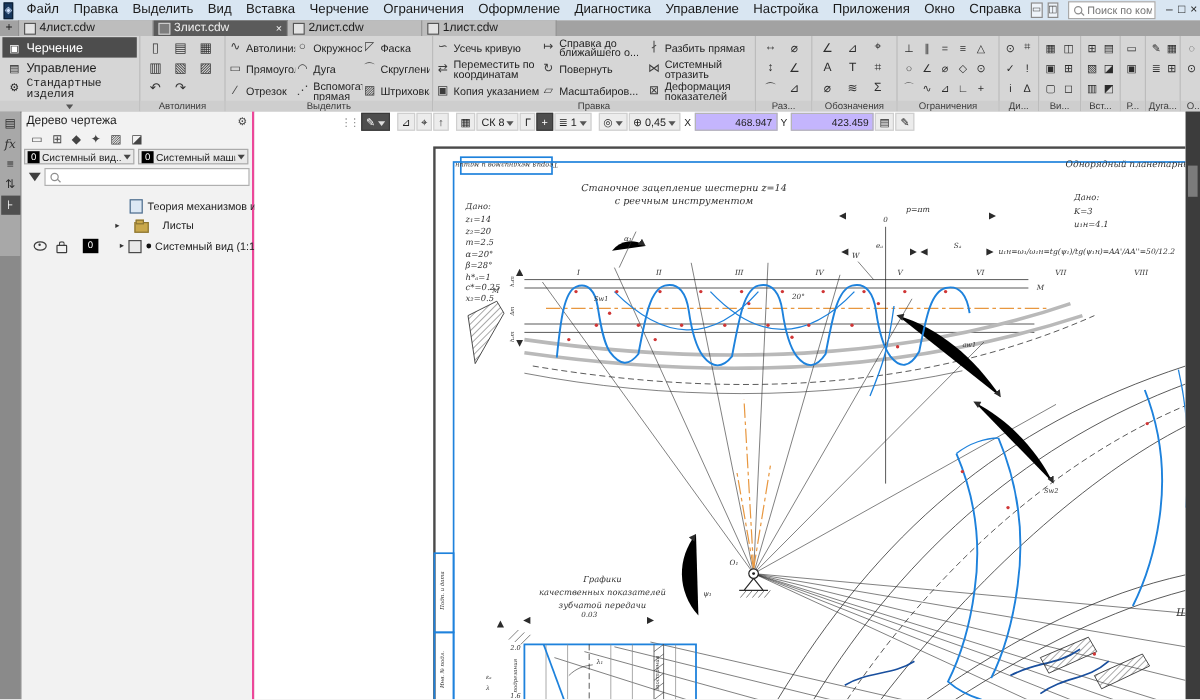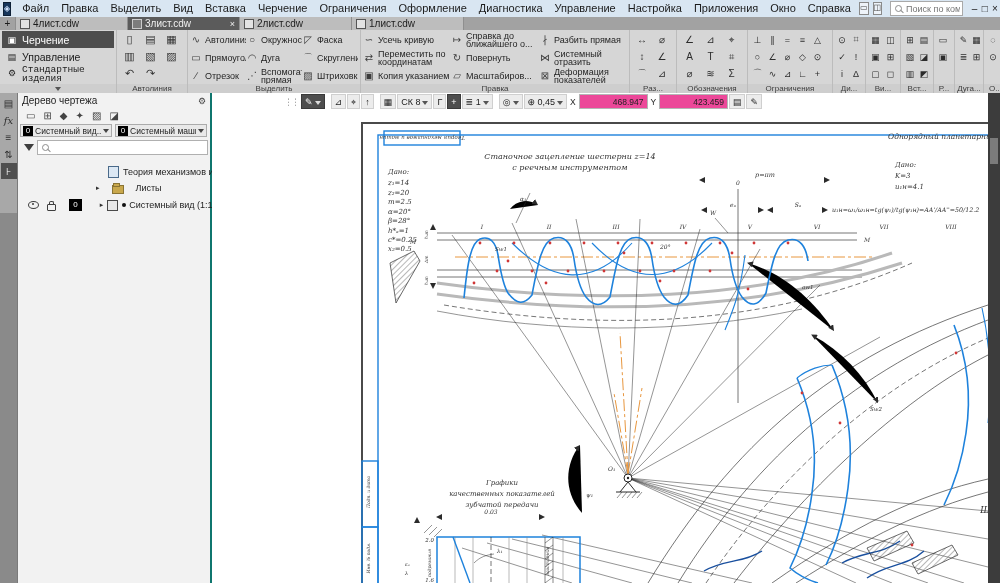--- a/index.html
+++ b/index.html
@@ -69,21 +69,21 @@
   
   #toolstrip{position:absolute;left:0;top:93px;width:18px;height:490px;
              background:linear-gradient(#a8a8a8 0 120px,#8a8a8a 120px 100%);
              border-right:1px solid #7a7a7a;display:flex;flex-direction:column;align-items:center;padding-top:2px;box-sizing:border-box;}
   .ts-ico{width:16px;height:16px;display:flex;align-items:center;justify-content:center;
           font-size:10px;color:#2e2e2e;margin-bottom:1px;}
   .ts-ico.sel{background:#4f4f4f;color:#fff;}
   .ts-fx{font-style:italic;font-family:"DejaVu Serif",serif;}
   
   #treepanel{position:absolute;left:18px;top:93px;width:194px;height:490px;background:#f2f2f2;
-             border-right:2px solid #0f766e;box-sizing:border-box;font-size:9px;color:#1d1d1d;}
+             border-right:2px solid #ec4899;box-sizing:border-box;font-size:9px;color:#1d1d1d;}
   .tp-header{height:13px;display:flex;align-items:center;padding:1px 4px;font-size:10px;}
   .tp-header .gear{margin-left:auto;font-size:9px;color:#444;}
   .tp-icons{height:15px;display:flex;gap:8px;align-items:center;padding-left:8px;font-size:10px;color:#444;}
   .tp-combos{display:flex;gap:3px;padding:1px 2px;}
   .combo{width:92px;height:13px;background:#e9e9e9;border:1px solid #ababab;display:flex;
          align-items:center;gap:2px;padding:0 2px;box-sizing:border-box;}
   .badge{width:10px;height:10px;background:#000;color:#fff;font-size:8px;line-height:10px;
          text-align:center;flex:none;}
   .combo .clabel{flex:1;font-size:8.5px;white-space:nowrap;overflow:hidden;}
   .caret{width:0;height:0;border-left:3px solid transparent;border-right:3px solid transparent;
@@ -106,21 +106,21 @@
   .docico{width:9px;height:10px;border:1px solid #4a6a8a;background:#dce8f4;}
   .foldico{width:10px;height:7px;background:#c9a84c;border:1px solid #8a7434;position:relative;margin-top:2px;}
   .foldico:before{content:"";position:absolute;left:0;top:-3px;width:5px;height:2px;background:#c9a84c;border:1px solid #8a7434;}
   
   #canvas{position:absolute;left:212px;top:93px;width:776px;height:490px;background:#fff;overflow:hidden;}
   #floatbar{position:absolute;left:70px;top:1px;height:15px;display:flex;align-items:center;gap:1px;
             font-size:9px;color:#222;z-index:5;}
   .fb{height:15px;line-height:15px;padding:0 3px;background:#ececec;border:1px solid #cfcfcf;
       box-sizing:border-box;white-space:nowrap;}
   .fb.dark{background:#4e4e4e;color:#fff;border-color:#3a3a3a;}
-  .fb.val{background:#ec4899;border-color:#b5b5b5;font-size:8.5px;padding-left:33px;}
+  .fb.val{background:#c4b5fd;border-color:#b5b5b5;font-size:8.5px;padding-left:33px;}
   .fbsep{width:4px;}
   .fb .ca{display:inline-block;margin-left:2px;border-left:3px solid transparent;
           border-right:3px solid transparent;border-top:4px solid #555;vertical-align:middle;}
   .fb.dark .ca{border-top-color:#ddd;}
   .fblabel{padding:0 2px;font-size:8.5px;}
   .grip{color:#8a8a8a;letter-spacing:-2px;padding:0 2px;}
   
   #vscroll{position:absolute;left:988px;top:93px;width:12px;height:490px;background:#3c3c3c;}
   #vthumb{position:absolute;left:2px;top:45px;width:8px;height:26px;background:#7b7b7b;}
   

